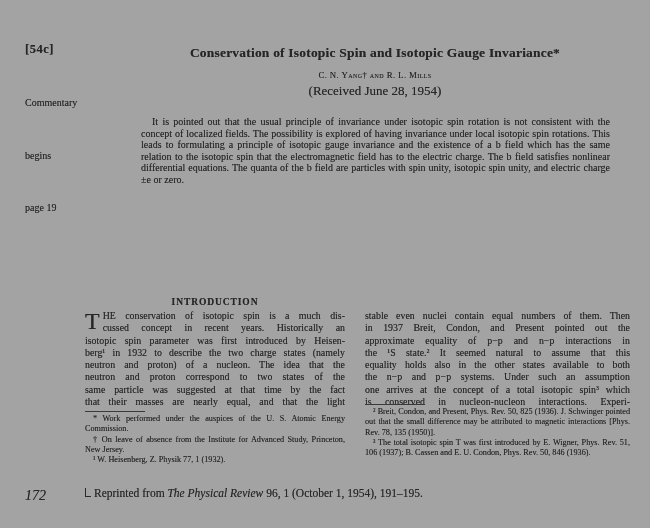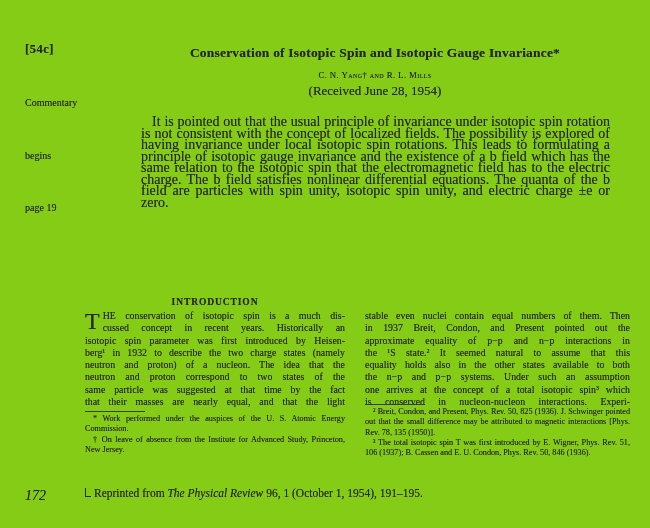--- a/index.html
+++ b/index.html
@@ -1,20 +1,20 @@
 <!DOCTYPE html>
 <html><head>
 <meta charset="utf-8">
 <style>
   html, body { margin: 0; padding: 0; }
   .page {
     position: relative;
     width: 650px;
     height: 528px;
-    background: #84cc16;
+    background: #a3a3a3;
     font-family: "Liberation Serif", "DejaVu Serif", serif;
     color: #262626;
     overflow: hidden;
     text-shadow: 0 0 0.5px rgba(40,40,40,0.55);
   }
 
   
   .margin-note { position: absolute; left: 25px; top: 42px; }
   .margin-ref { font-size: 12.5px; font-weight: bold; letter-spacing: 0.5px; }
   .margin-lines { margin-top: 9px; }
@@ -22,21 +22,21 @@
 
   
   .header { position: absolute; left: 100px; top: 45px; width: 550px; text-align: center; }
   .title { font-size: 13.5px; font-weight: bold; letter-spacing: 0.2px; }
   .authors { margin-top: 9px; font-size: 8.8px; font-variant: small-caps; letter-spacing: 0.4px; }
   .affiliation { font-size: 8.8px; font-style: italic; margin-top: 1px; }
   .received { font-size: 13px; margin-top: 3px; }
 
   .abstract {
     position: absolute; left: 141px; top: 116px; width: 469px;
-    font-size: 14px; line-height: 11.5px; text-align: justify; text-indent: 11px;
+    font-size: 10px; line-height: 11.5px; text-align: justify; text-indent: 11px;
   }
 
   .intro-heading {
     position: absolute; left: 85px; top: 297px; width: 260px;
     text-align: center; font-weight: bold; font-size: 9.5px; letter-spacing: 0.9px;
   }
 
   .col { position: absolute; top: 310px; font-size: 9.9px; line-height: 12.3px; }
   .col-left { left: 85px; width: 260px; }
   .col-right { left: 365px; width: 265px; }
@@ -107,20 +107,21 @@
         <div class="tline">one arrives at the concept of a total isotopic spin³ which</div>
         <div class="tline">is conserved in nucleon-nucleon interactions. Experi-</div>
       </div>
   </div>
 
   <div class="fn fn-left">
     <div class="fn-rule"></div>
     <div>
         <div class="fn-par">* Work performed under the auspices of the U. S. Atomic Energy Commission.</div>
         <div class="fn-par">† On leave of absence from the Institute for Advanced Study, Princeton, New Jersey.</div>
+        <div class="fn-par">¹ W. Heisenberg, Z. Physik 77, 1 (1932).</div>
       </div>
   </div>
 
   <div class="fn fn-right">
     <div class="fn-rule"></div>
     <div>
         <div class="fn-par">² Breit, Condon, and Present, Phys. Rev. 50, 825 (1936). J. Schwinger pointed out that the small difference may be attributed to magnetic interactions [Phys. Rev. 78, 135 (1950)].</div>
         <div class="fn-par">³ The total isotopic spin T was first introduced by E. Wigner, Phys. Rev. 51, 106 (1937); B. Cassen and E. U. Condon, Phys. Rev. 50, 846 (1936).</div>
       </div>
   </div>

